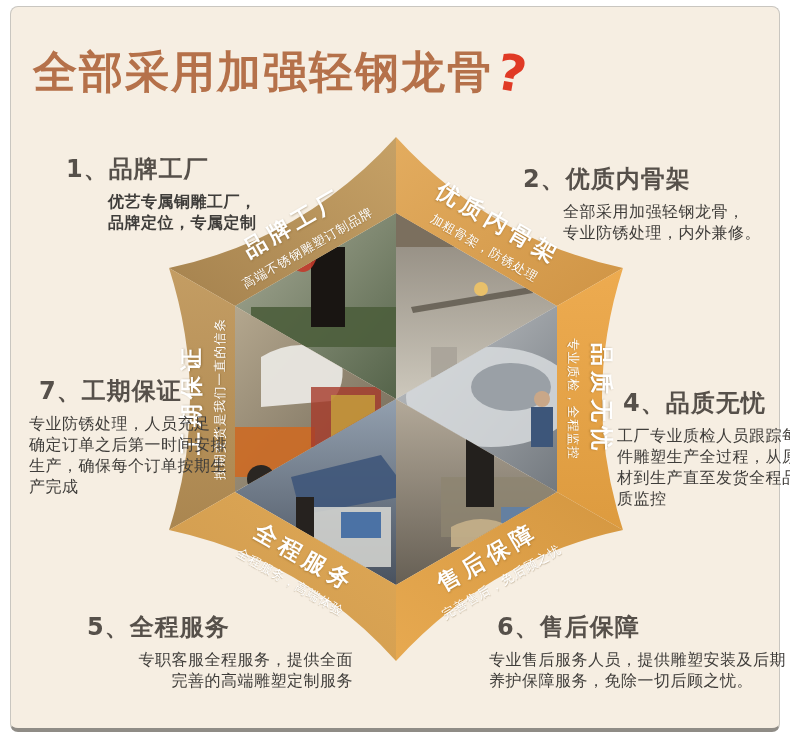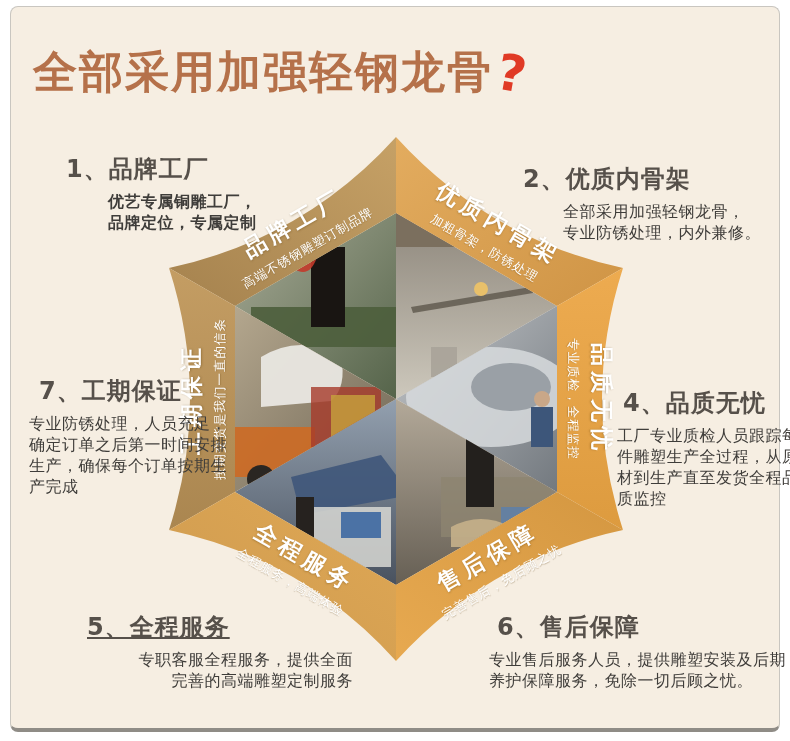--- a/index.html
+++ b/index.html
@@ -38,21 +38,21 @@
   .f1{left:55px;top:146px;width:250px;}
   .f1 p{padding-left:42px;font-weight:bold;}
   .f2{left:512px;top:156px;width:270px;}
   .f2 p{padding-left:40px;}
   .f3{left:14px;top:368px;width:208px;}
   .f3 h2{padding-left:14px;}
   .f3 p{padding-left:4px;}
   .f4{left:606px;top:380px;width:182px;}
   .f4 h2{padding-left:6px;}
   .f5{left:50px;top:604px;width:292px;}
-  .f5 h2{padding-left:26px;text-decoration:underline;}
+  .f5 h2{padding-left:26px;}
   .f5 p{padding-left:8px;text-align:right;}
   .f6{left:478px;top:604px;width:308px;}
   .f6 h2{padding-left:8px;}
   
   .bandtext{
     position:absolute;width:260px;text-align:center;color:#ffffff;
     transform-origin:center center;pointer-events:none;
   }
   .bandtext .main{
     font-size:23px;font-weight:bold;letter-spacing:5px;

